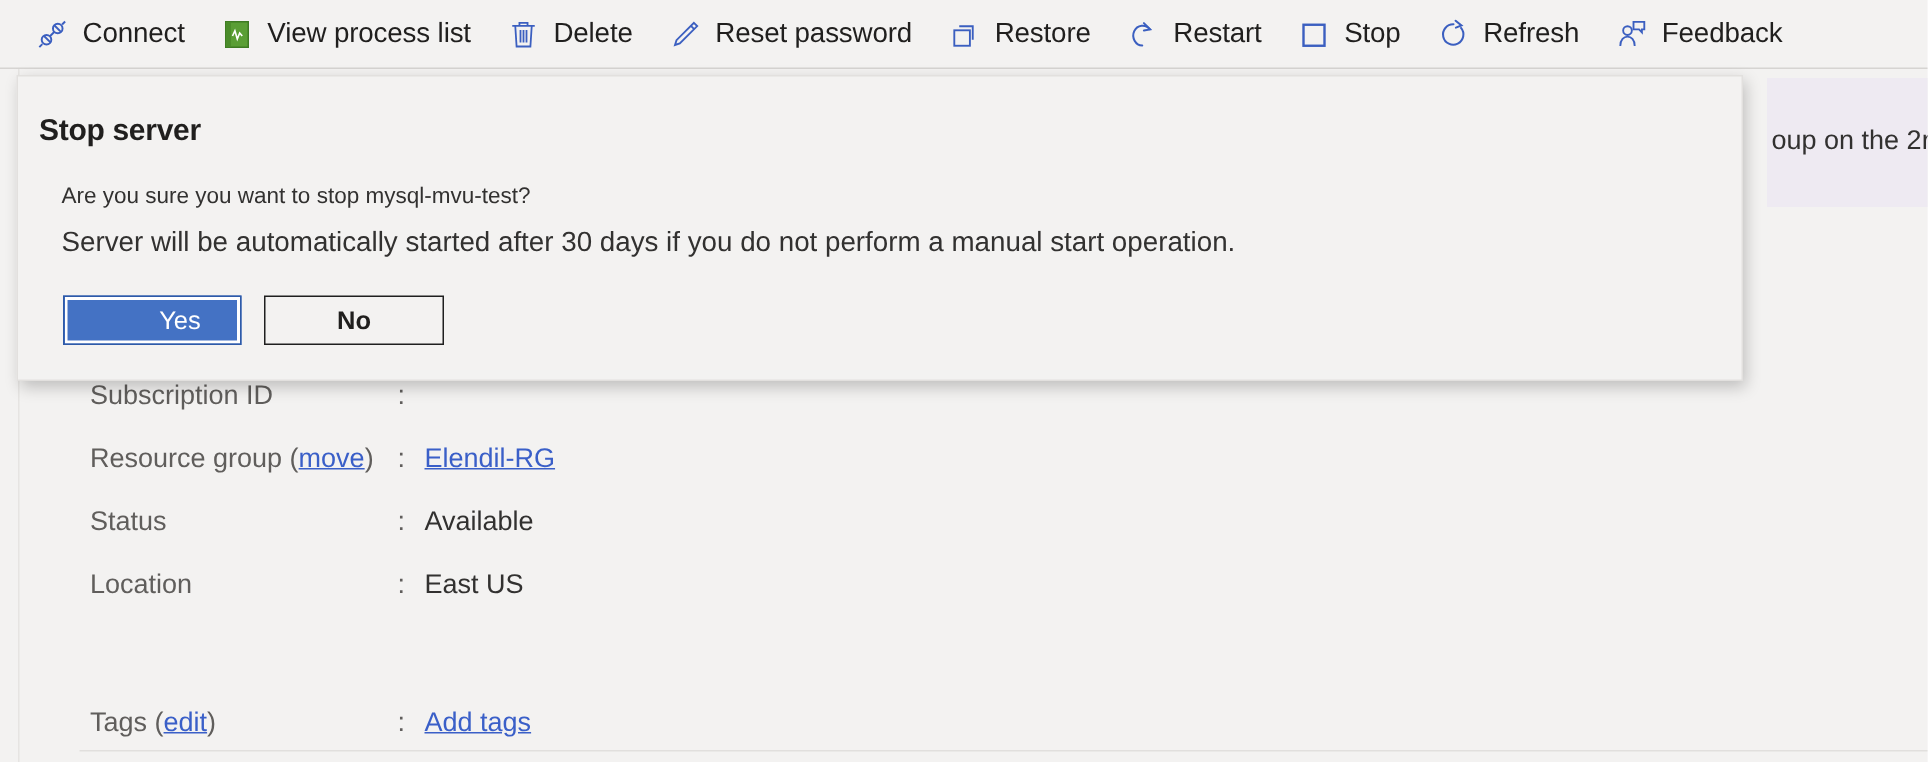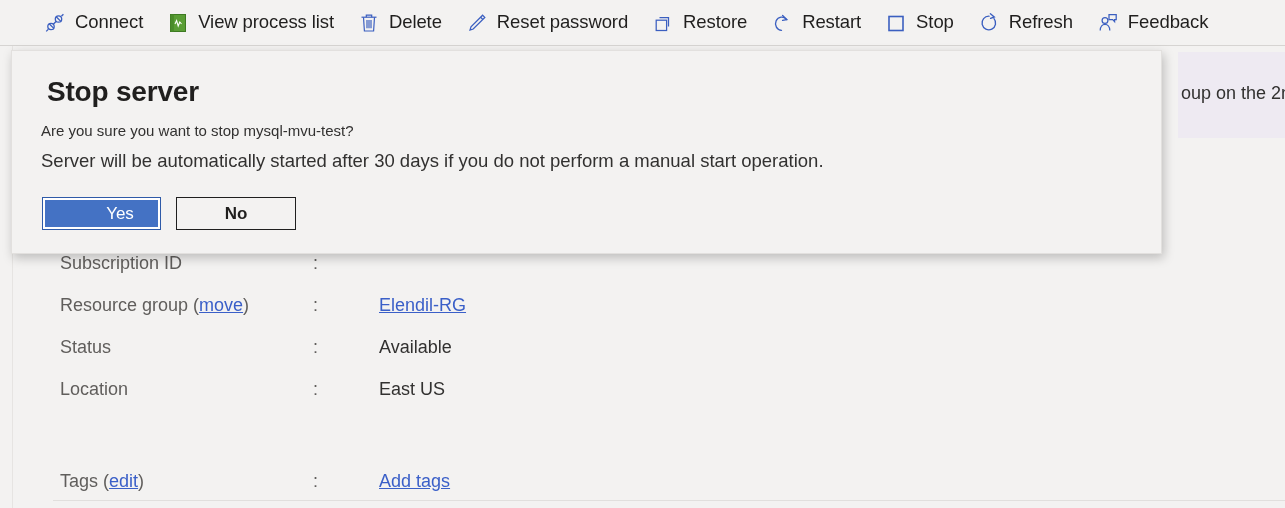--- a/index.html
+++ b/index.html
@@ -20,21 +20,21 @@
     position: absolute;
     left: 0;
     top: 0;
     width: 1285px;
     height: 46px;
     background: #f3f2f1;
     border-bottom: 1px solid #d6d4d2;
     box-sizing: border-box;
     display: flex;
     align-items: center;
-    padding-left: 44px;
+    padding-left: 24px;
     overflow: hidden;
     white-space: nowrap;
   }
   .tb-item {
     display: inline-flex;
     align-items: center;
     height: 44px;
     padding: 0 10px 0 0;
     margin-right: 14px;
     cursor: pointer;
@@ -100,21 +100,20 @@
     left: 47px;
     top: 207px;
     width: 520px;
   }
   .prop-row {
     display: flex;
     align-items: baseline;
     height: 42px;
     font-size: 18px;
     color: #323130;
-    gap: 48px;
   }
   .prop-key {
     width: 205px;
     color: #605e5c;
     flex: 0 0 auto;
   }
   .prop-colon {
     width: 18px;
     color: #605e5c;
     flex: 0 0 auto;
@@ -144,23 +143,23 @@
     top: 50px;
     width: 1151px;
     height: 204px;
     background: #f3f2f1;
     border: 1px solid #e2e0de;
     box-sizing: border-box;
     box-shadow: 2px 4px 10px rgba(0,0,0,0.22);
   }
   .dialog-title {
     position: absolute;
-    left: 35px;
+    left: 14px;
     top: 25px;
-    font-size: 28px;
+    font-size: 20px;
     font-weight: bold;
     color: #201f1e;
     letter-spacing: -0.2px;
   }
   .dialog-line1 {
     position: absolute;
     left: 29px;
     top: 71px;
     font-size: 15px;
     color: #323130;

